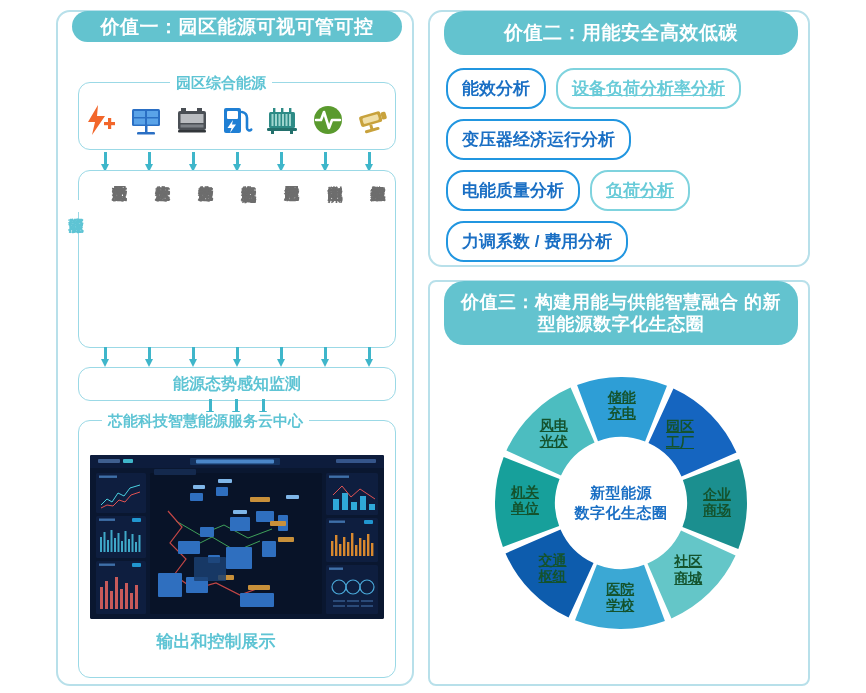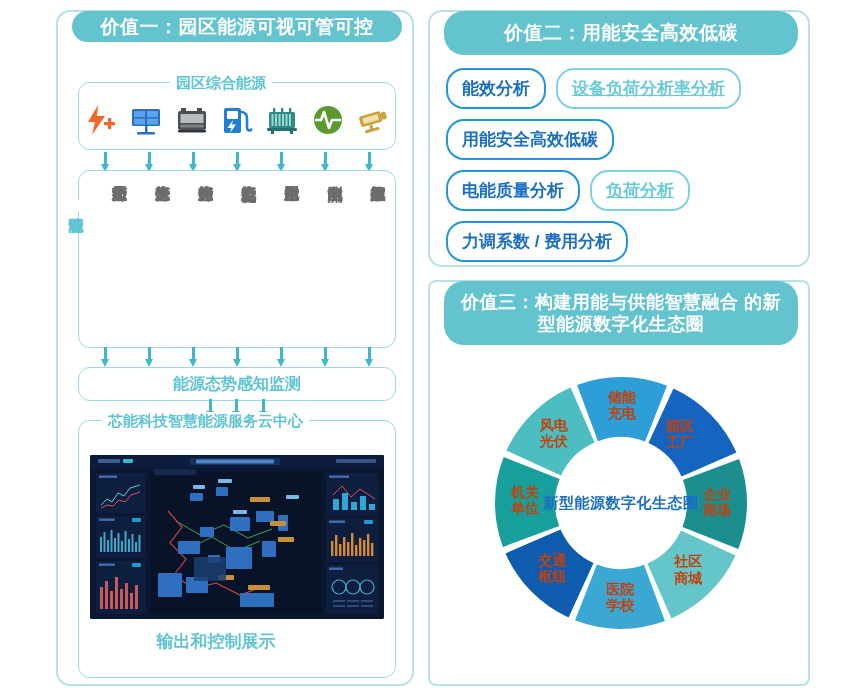--- a/index.html
+++ b/index.html
@@ -130,29 +130,29 @@
   .tag.dark{border-color:#2196e0;color:#1a6fc4;}
   .tag.light{border-color:#7fd3de;color:#68cbd8;text-decoration:underline;}
 
   
   #panel3{left:428px;top:280px;width:382px;height:406px;border-radius:8px;}
   #panel3 .panel-head{left:14px;top:-1px;width:354px;height:64px;font-size:18px;padding:0 10px;}
   .wheel{position:absolute;left:62px;top:92px;width:258px;height:258px;}
   .wheel svg{display:block;}
   .centre-label{
     position:absolute;left:0;top:0;width:258px;height:258px;
-    display:flex;align-items:center;justify-content:center;
+    display:flex;flex-direction:column;align-items:center;justify-content:center;
     pointer-events:none;
   }
   .centre-label span{
     color:#1a6fc4;font-size:15px;font-weight:bold;line-height:1.35;letter-spacing:.5px;
   }
   .seg-label{
-    position:absolute;color:#c2410c;font-size:14px;font-weight:bold;
-    text-align:center;line-height:1.15;white-space:pre;
+    position:absolute;color:#14532d;font-size:14px;font-weight:bold;
+    text-align:center;line-height:1.15;white-space:pre;text-decoration:underline;
   }
 </style>
 </head>
 <body>
 
 <div class="stage">
 
   <div class="panel" id="panel1">
     <div class="panel-head">价值一：园区能源可视可管可控</div>
 
@@ -415,21 +415,21 @@
   </div>
 
   <div class="panel" id="panel2">
     <div class="panel-head">价值二：用能安全高效低碳</div>
     <div class="tagwrap">
       <div class="tagrow">
         <span class="tag dark">能效分析</span>
         <span class="tag light">设备负荷分析率分析</span>
       </div>
       <div class="tagrow">
-        <span class="tag dark">用能安全高效低碳</span>
+        <span class="tag dark">变压器经济运行分析</span>
       </div>
       <div class="tagrow">
         <span class="tag dark">电能质量分析</span>
         <span class="tag light">负荷分析</span>
       </div>
       <div class="tagrow">
         <span class="tag dark">力调系数 / 费用分析</span>
       </div>
     </div>
   </div>

